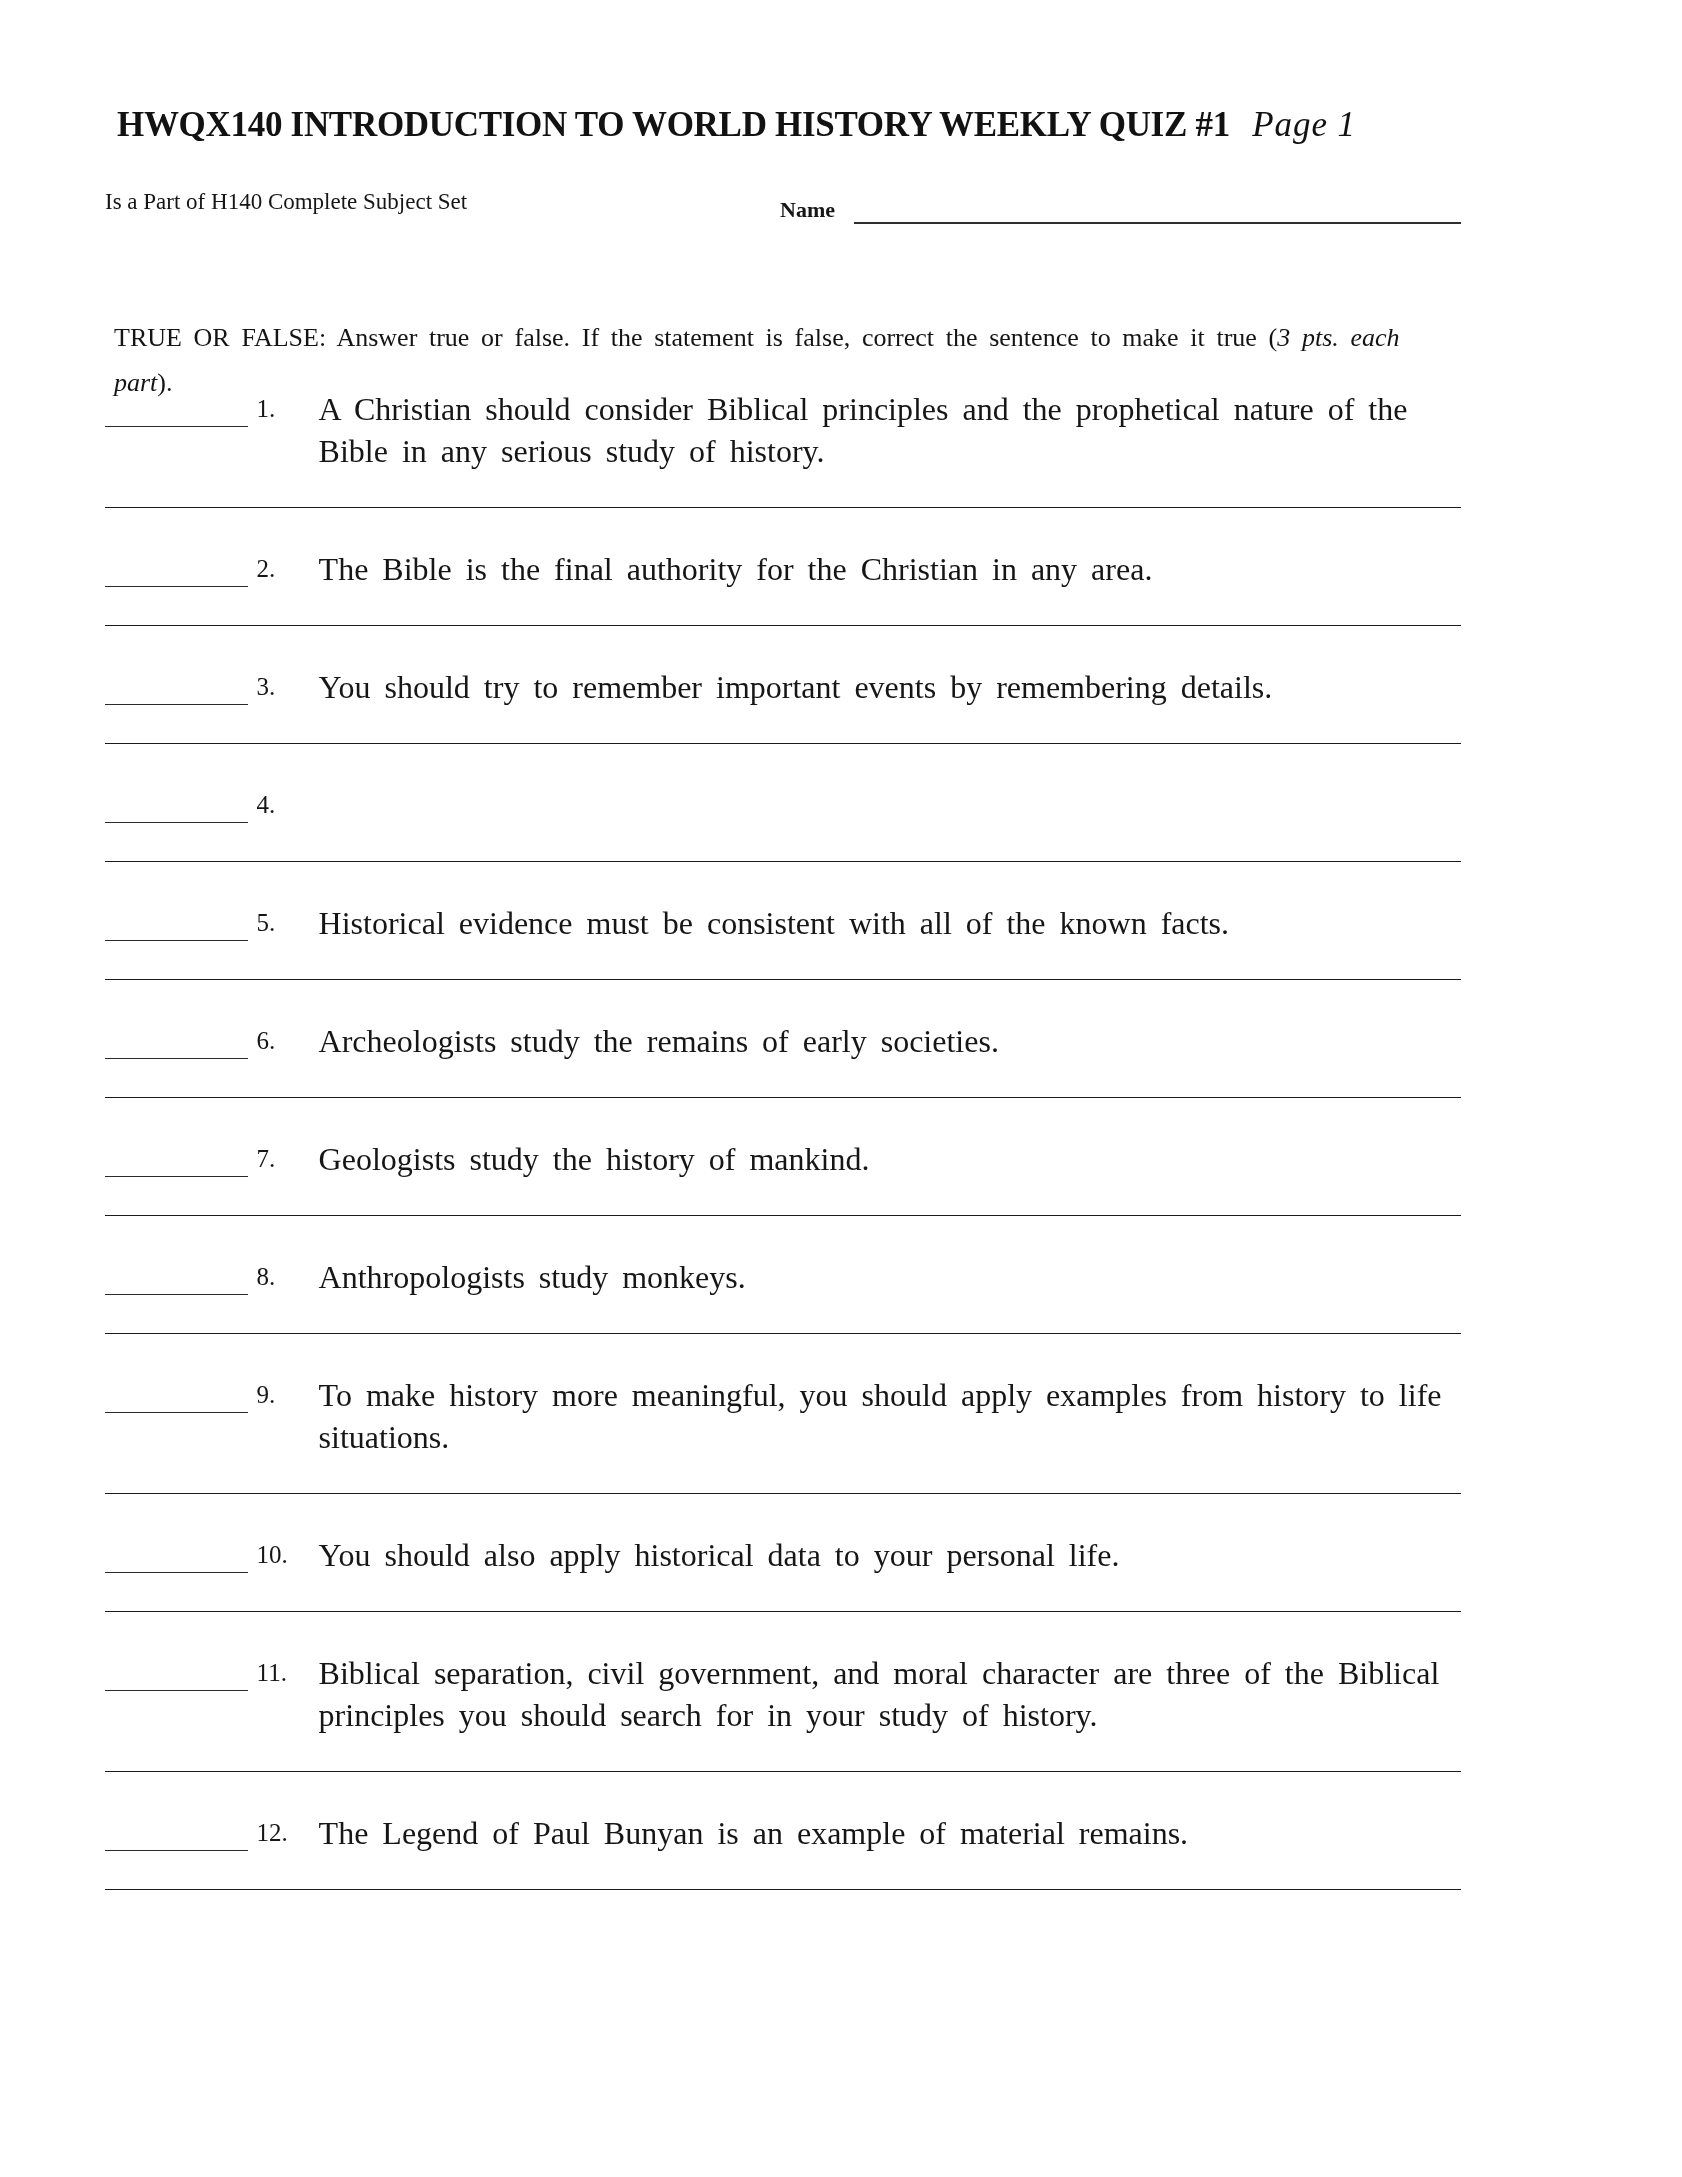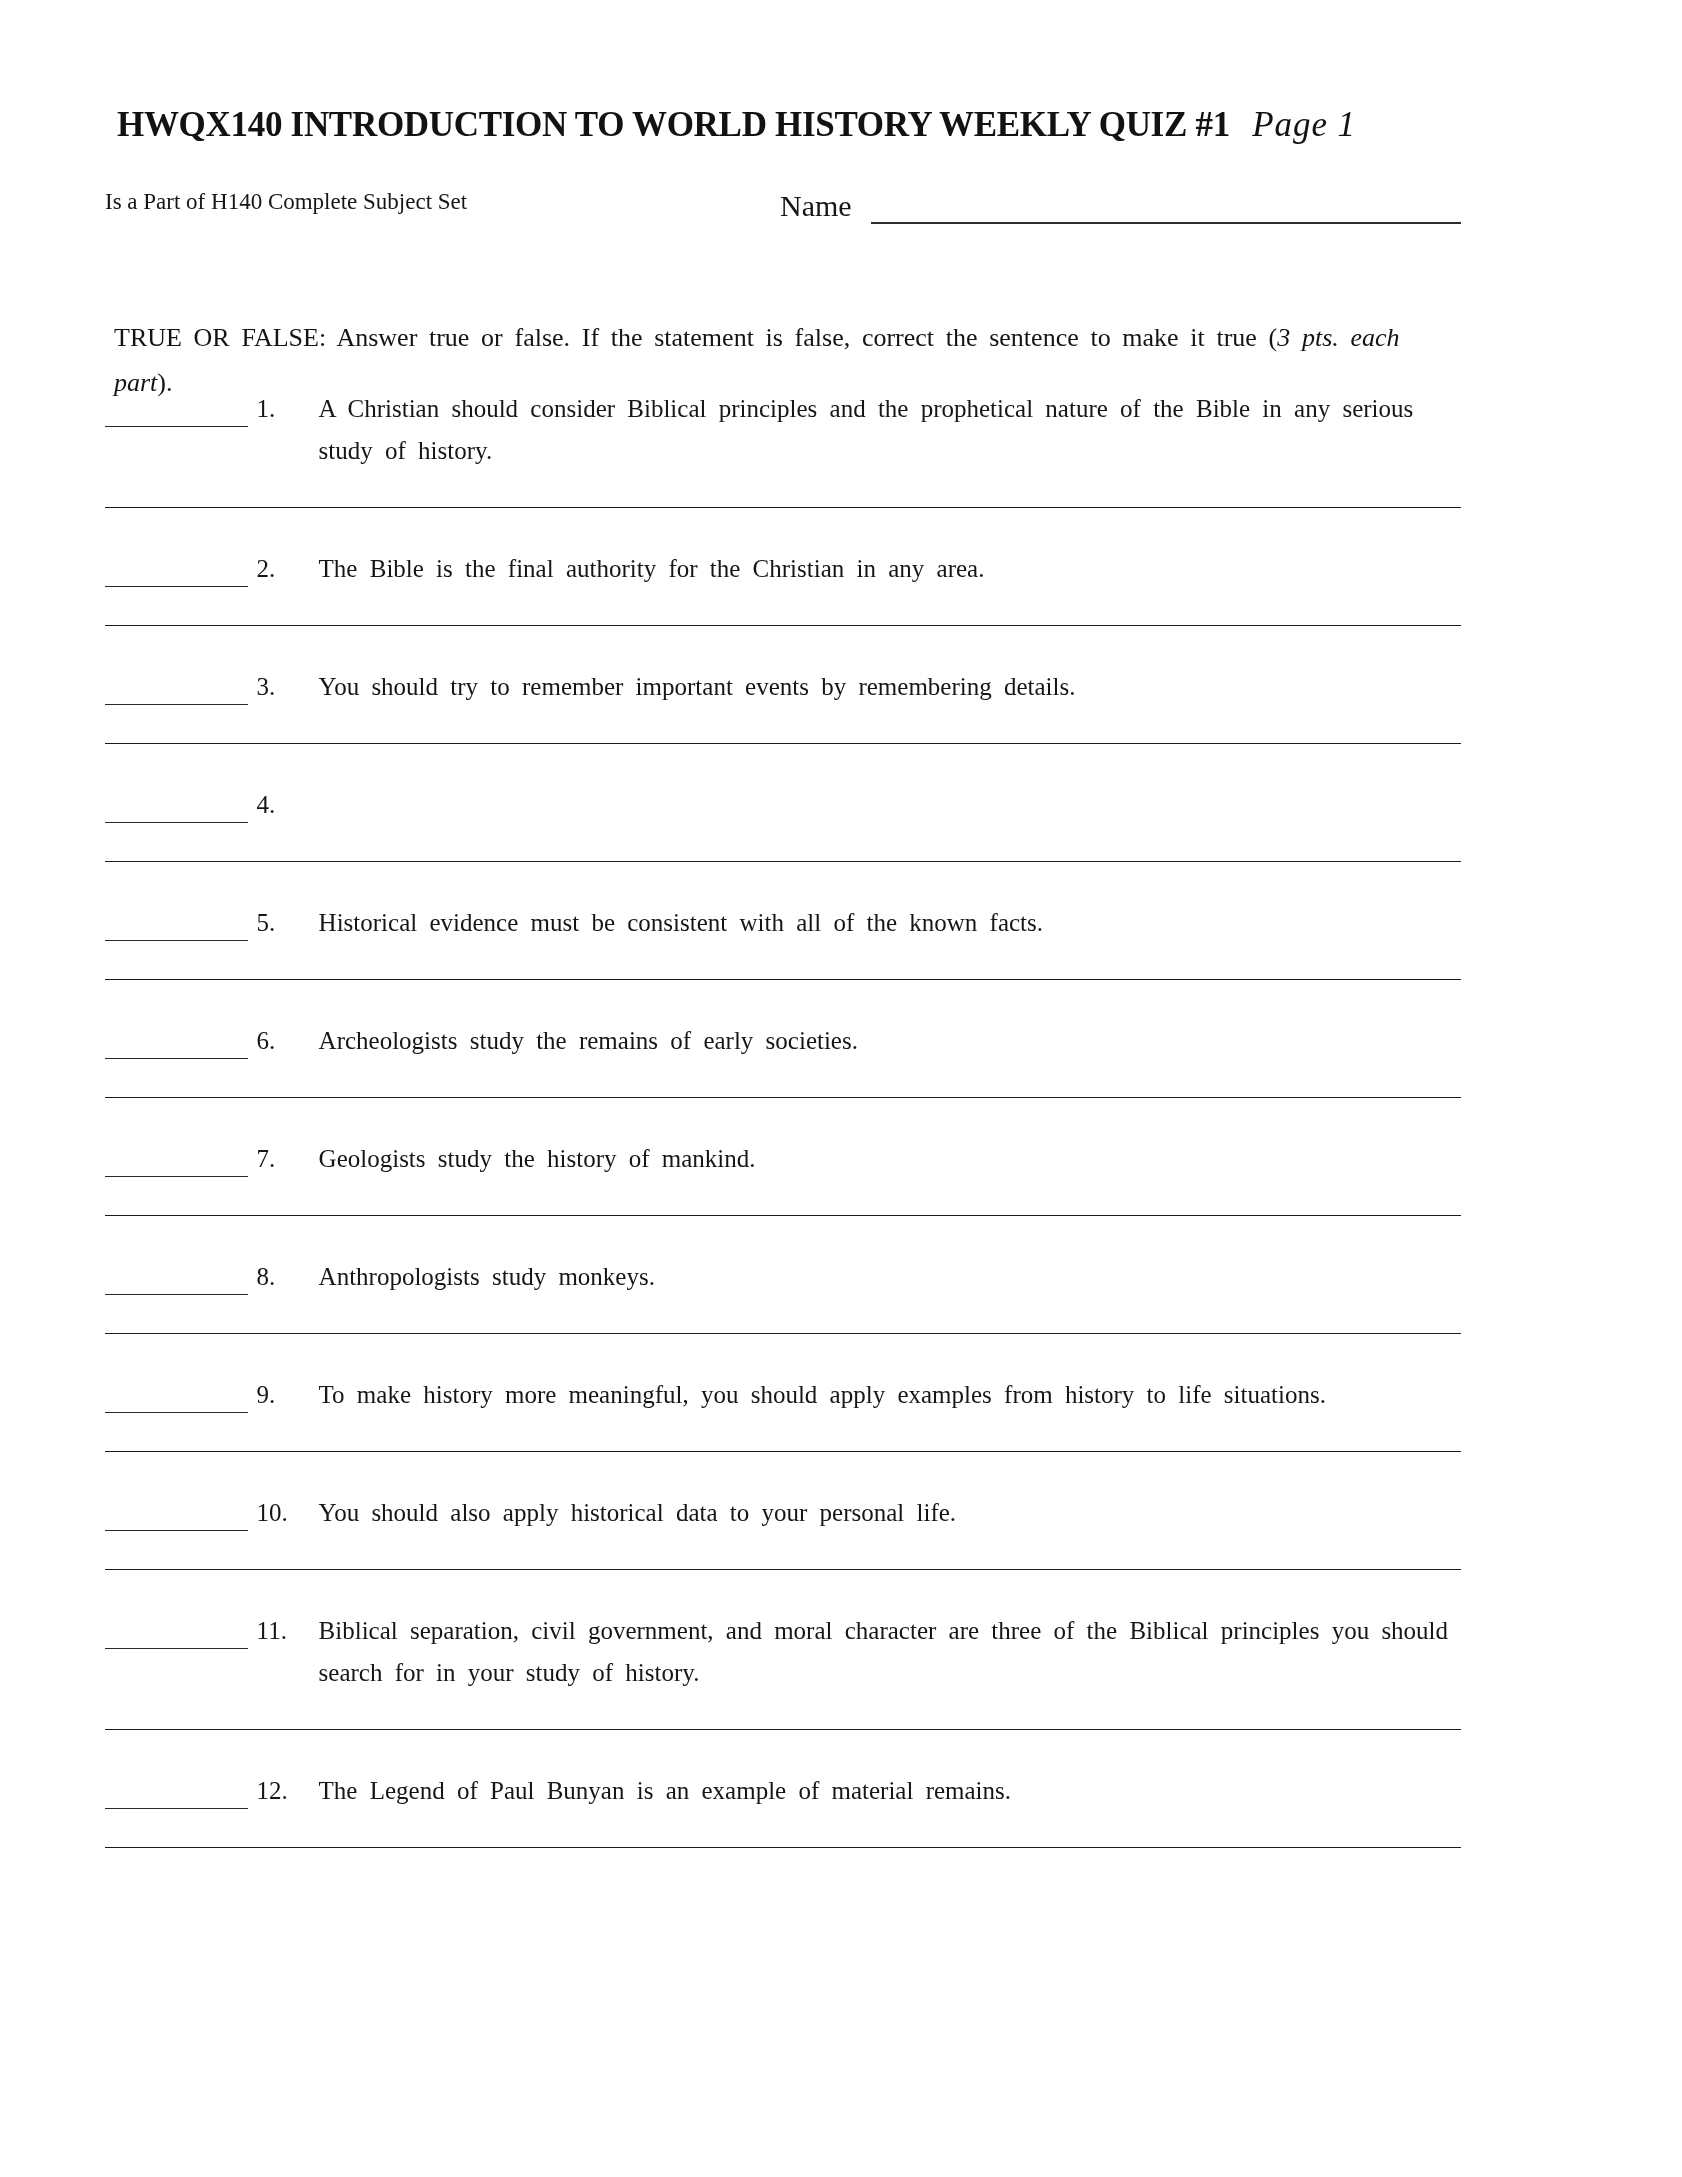--- a/index.html
+++ b/index.html
@@ -50,23 +50,24 @@
     font-size: 23px;
     padding-bottom: 1.7px;
   }
   .name-group {
     display: flex;
     align-items: flex-end;
     width: 681px;
     gap: 19px;
   }
   .name-label {
-    font-size: 30px;
+    font-size: 22px;
     line-height: 1;
     padding-bottom: 3.5px;
+    font-weight: bold;
   }
   .name-line {
     flex: 1;
     height: 33px;
     border-bottom: 2.6px solid #2e2e2e;
   }
 
   
   .instructions {
     position: absolute;
@@ -107,21 +108,21 @@
   .num {
     flex: 0 0 50px;
     margin-left: 8.6px;
     font-size: 25px;
     line-height: 42px;
     text-align: left;
   }
   .txt {
     flex: 1;
     margin-left: 12px;
-    font-size: 25px;
+    font-size: 32px;
     line-height: 42px;
     word-spacing: 6px;
   }
   .sep {
     border: none;
     border-top: 1.7px solid #1b1b1b;
     margin: 35px 0 0 0;
     height: 0;
   }
 

